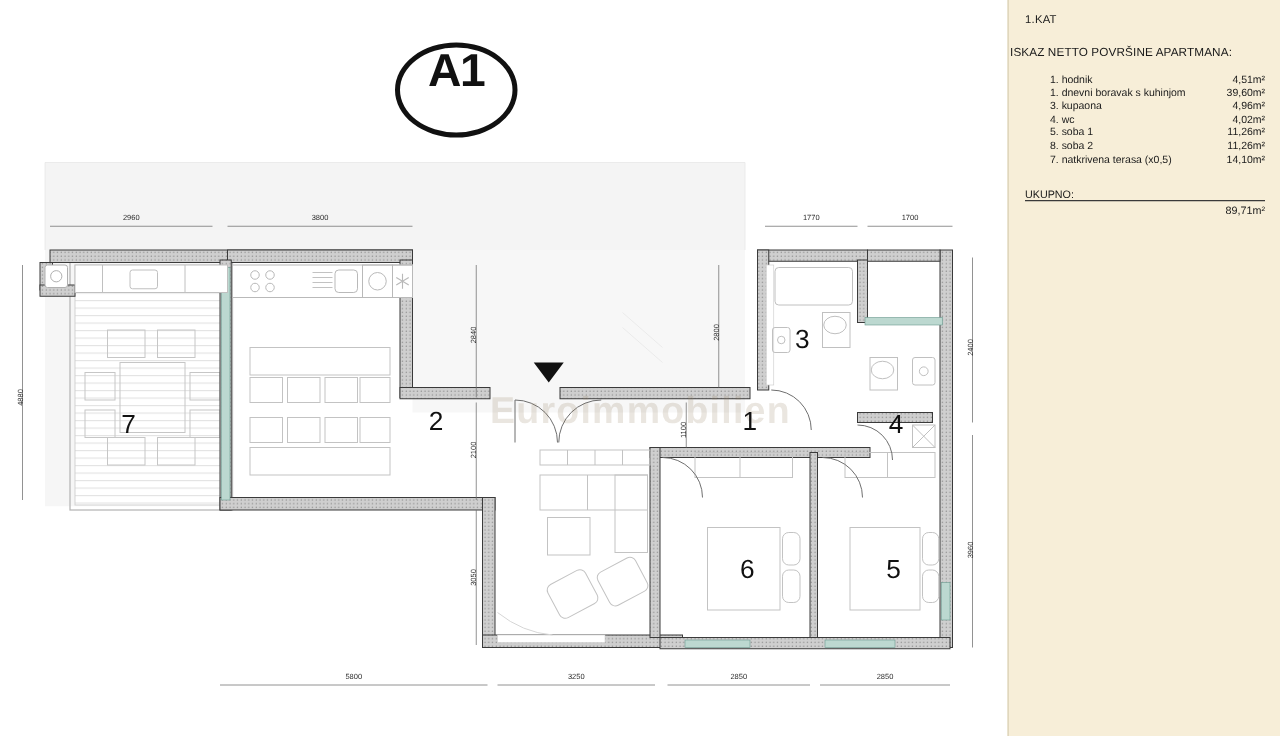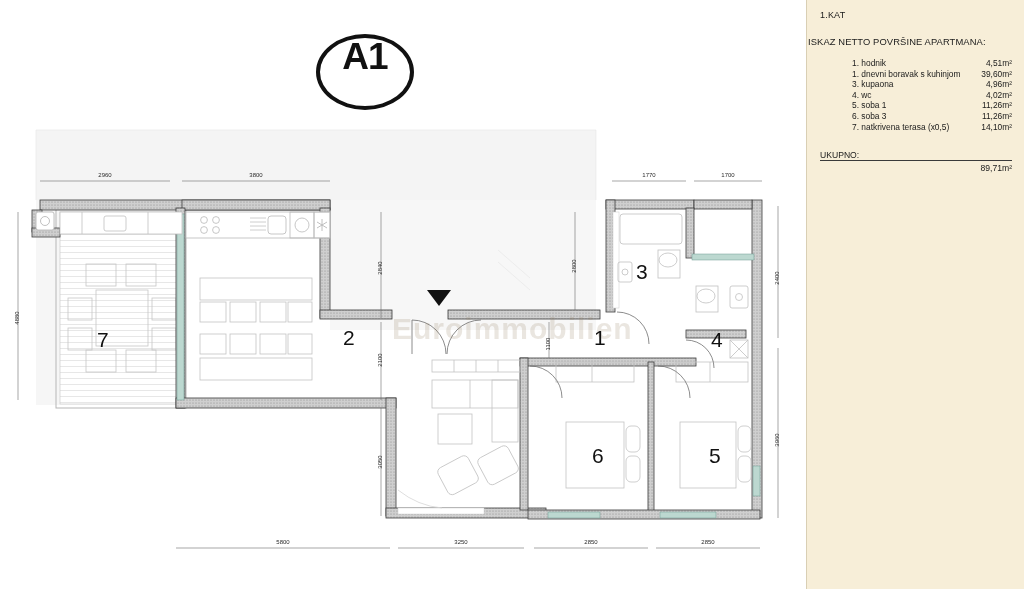--- a/index.html
+++ b/index.html
@@ -6,21 +6,21 @@
   body{width:1024px;height:589px;overflow:hidden;font-family:"Liberation Sans",sans-serif;}
   #page{position:relative;width:1024px;height:589px;background:#ffffff;}
 
   
   #info-panel{position:absolute;left:806px;top:0;width:218px;height:589px;background:#f7eed8;}
   #info-panel .divider{position:absolute;left:0;top:0;width:1px;height:589px;background:#d9cfb4;}
   #floor-label{position:absolute;left:14px;top:10px;font-size:9px;color:#1a1a1a;letter-spacing:.2px;}
   #legend-title{position:absolute;left:2px;top:36px;font-size:9.4px;color:#1a1a1a;letter-spacing:.1px;}
   #legend-list{position:absolute;left:30px;top:58px;width:176px;}
   .legend-row{position:relative;height:10.6px;font-size:8.4px;color:#1a1a1a;white-space:nowrap;}
-  .legend-row .lg-label{position:absolute;left:16px;top:0;}
+  .legend-row .lg-label{position:absolute;left:4px;top:0;}
   .legend-row .lg-area{position:absolute;right:0;top:0;text-align:center;}
   #legend-total-row{position:absolute;left:14px;top:150px;font-size:8.6px;color:#1a1a1a;}
   #legend-total-value{position:absolute;right:12px;top:163px;font-size:8.6px;color:#1a1a1a;}
   #legend-rule{position:absolute;left:14px;top:160px;width:192px;height:1px;background:#3a3a3a;}
 
   
   #a1-badge{position:absolute;left:316px;top:34px;width:90px;height:68px;
             border:4px solid #111;border-radius:50%;
             display:flex;align-items:flex-start;justify-content:center;}
   #a1-badge span{font-size:37px;font-weight:700;color:#111;line-height:1;letter-spacing:-1px;}
@@ -343,21 +343,21 @@
       </div>
       <div class="legend-row">
         <span class="lg-label">4. wc</span>
         <span class="lg-area">4,02m²</span>
       </div>
       <div class="legend-row">
         <span class="lg-label">5. soba 1</span>
         <span class="lg-area">11,26m²</span>
       </div>
       <div class="legend-row">
-        <span class="lg-label">6. soba 3</span>
+        <span class="lg-label">8. soba 2</span>
         <span class="lg-area">11,26m²</span>
       </div>
       <div class="legend-row">
         <span class="lg-label">7. natkrivena terasa (x0,5)</span>
         <span class="lg-area">14,10m²</span>
       </div>
     </div>
 
     <div id="legend-total-row">UKUPNO:</div>
     <div id="legend-rule"></div>

